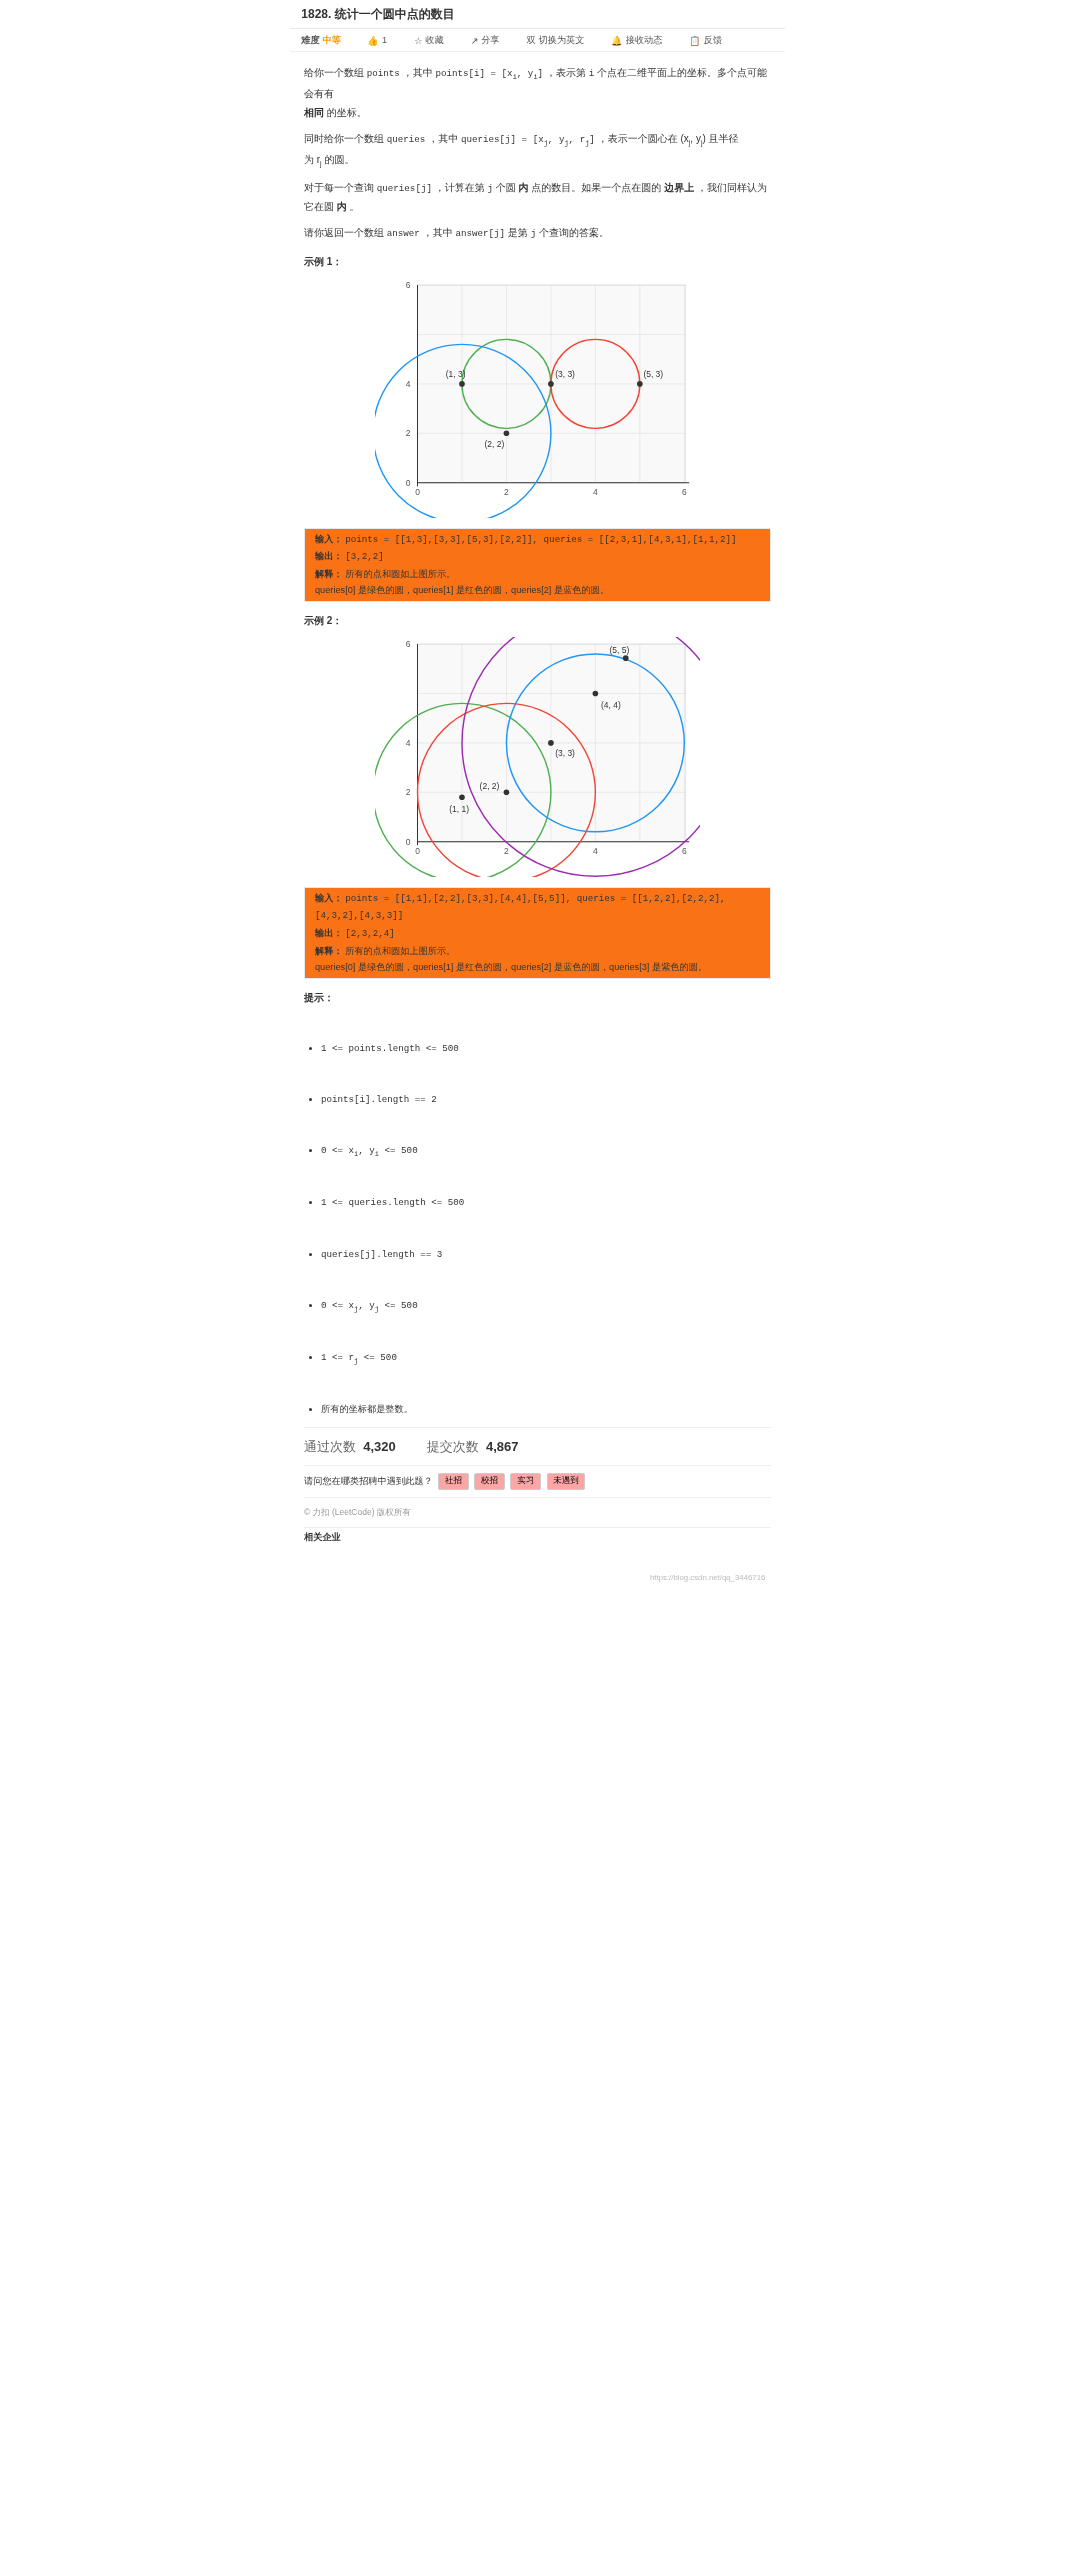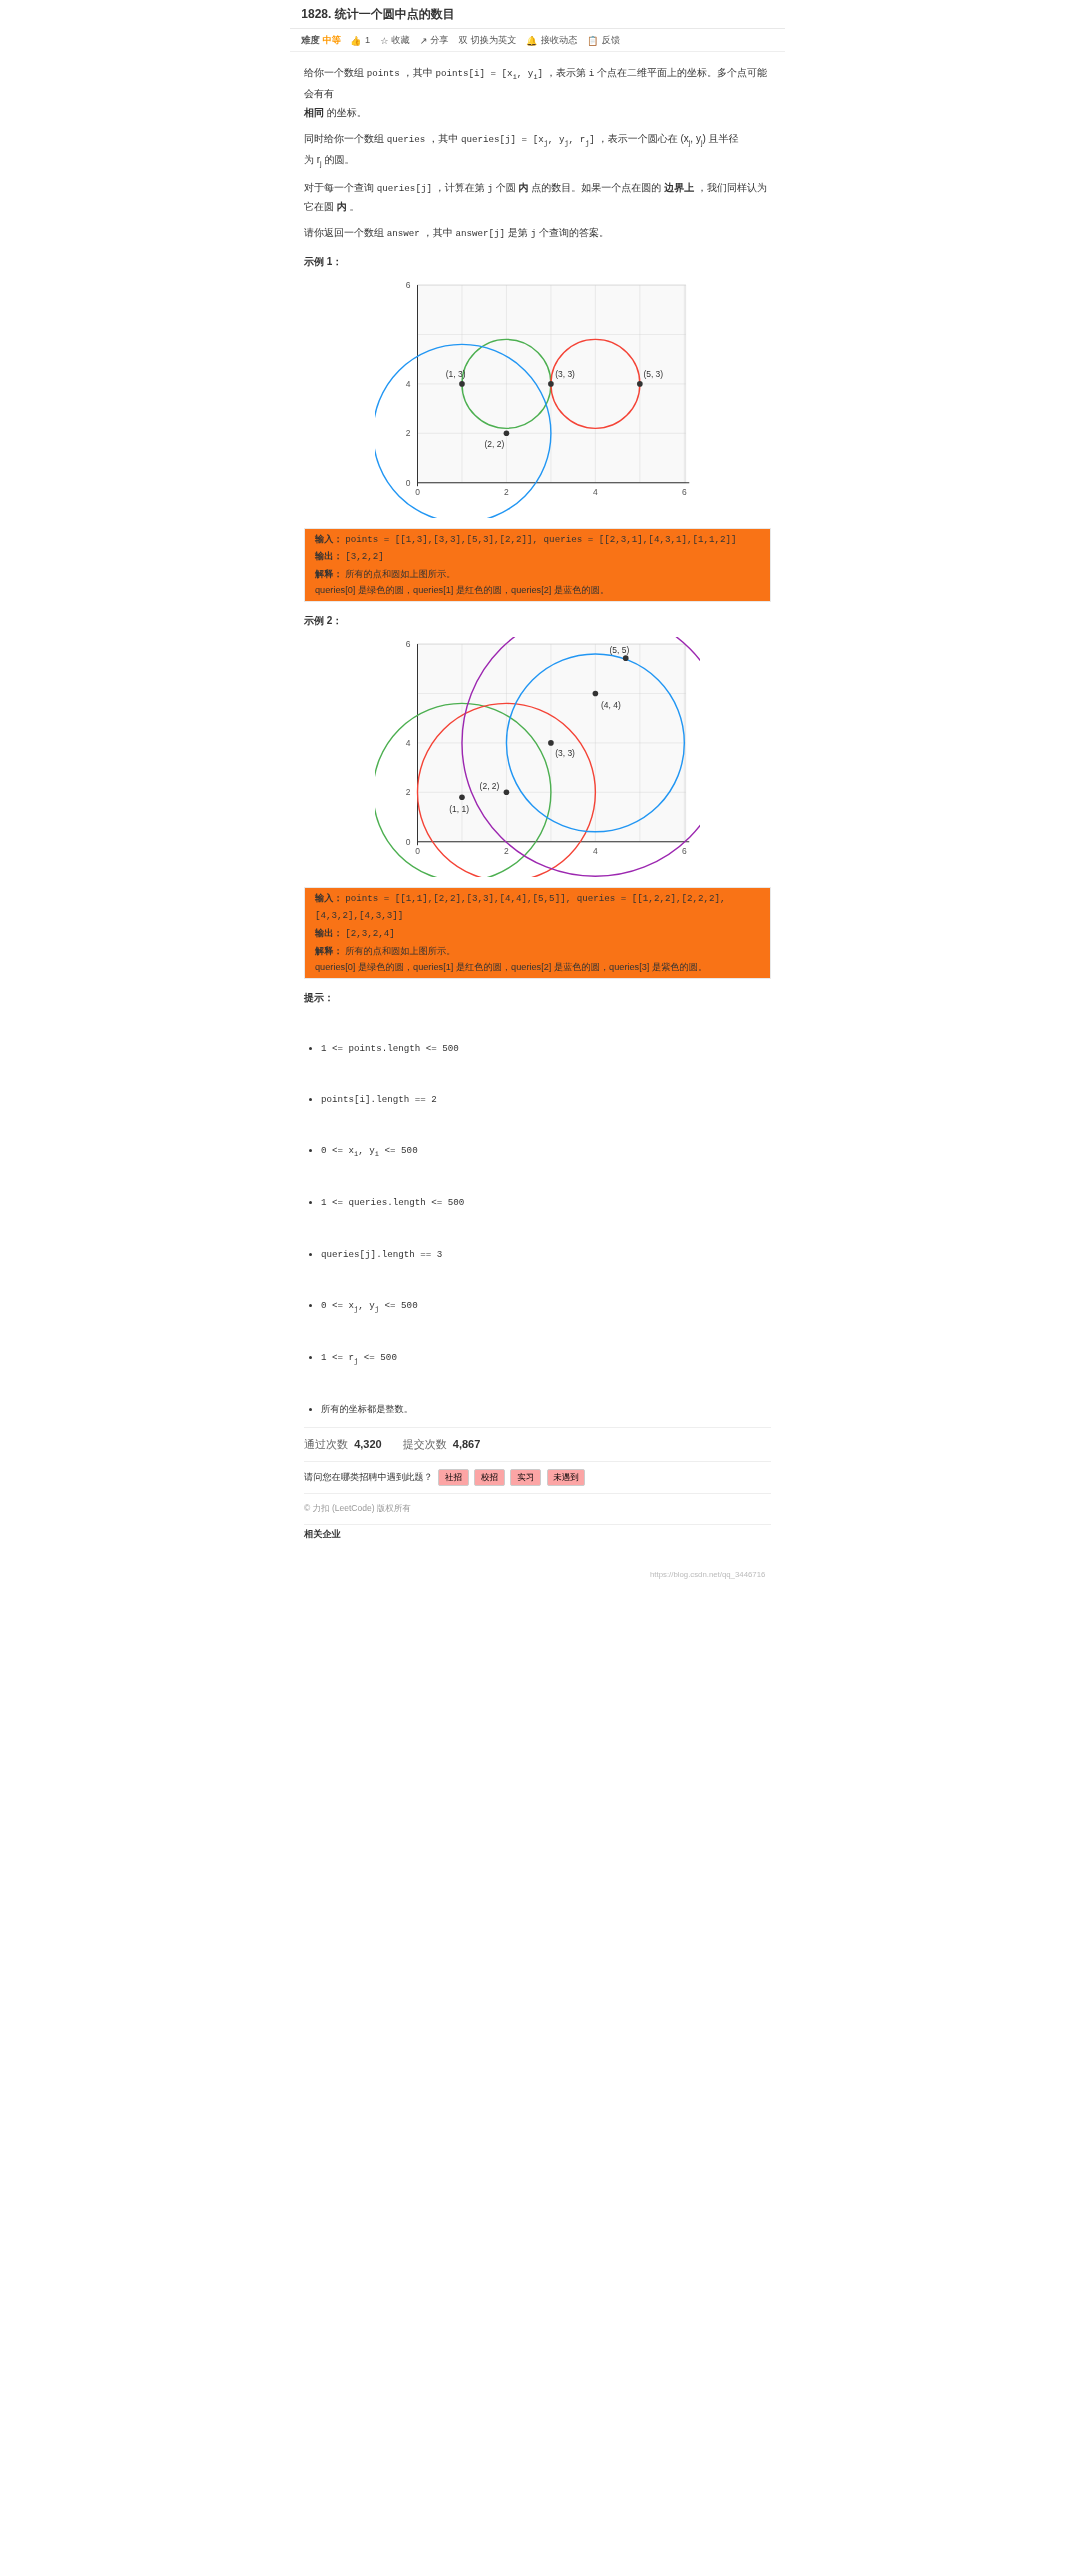--- a/index.html
+++ b/index.html
@@ -16,21 +16,21 @@
       border-bottom: 0.7px solid #e8e8e8;
       font-size: 12px;
       font-weight: bold;
       color: #333;
     }
     .toolbar {
       display: flex;
       align-items: center;
       padding: 4.2px 11.3px;
       border-bottom: 0.7px solid #eee;
-      gap: 10px;
+      gap: 27px;
       font-size: 9.2px;
     }
     .toolbar-item {
       display: flex;
       align-items: center;
       gap: 2.8px;
       color: #555;
       cursor: pointer;
     }
     .toolbar-item.difficulty { font-weight: bold; }
@@ -72,24 +72,24 @@
     .hints ul {
       margin-left: 17px;
       line-height: 2;
     }
     .hints ul li {
       font-size: 9.2px;
       margin-top: 32px;
     }
     .stats-row {
       display: flex;
-      gap: 21px;
+      gap: 31px;
       padding: 7px 0;
       border-top: 0.7px solid #eee;
-      font-size: 11px;
+      font-size: 13px;
       color: #666;
     }
     .stats-row .stat-label { font-weight: normal; }
     .stats-row .stat-val { font-weight: bold; color: #333; }
     .question-row {
       padding: 7px 0;
       border-top: 0.7px solid #eee;
       font-size: 9.2px;
       color: #333;
       display: flex;

